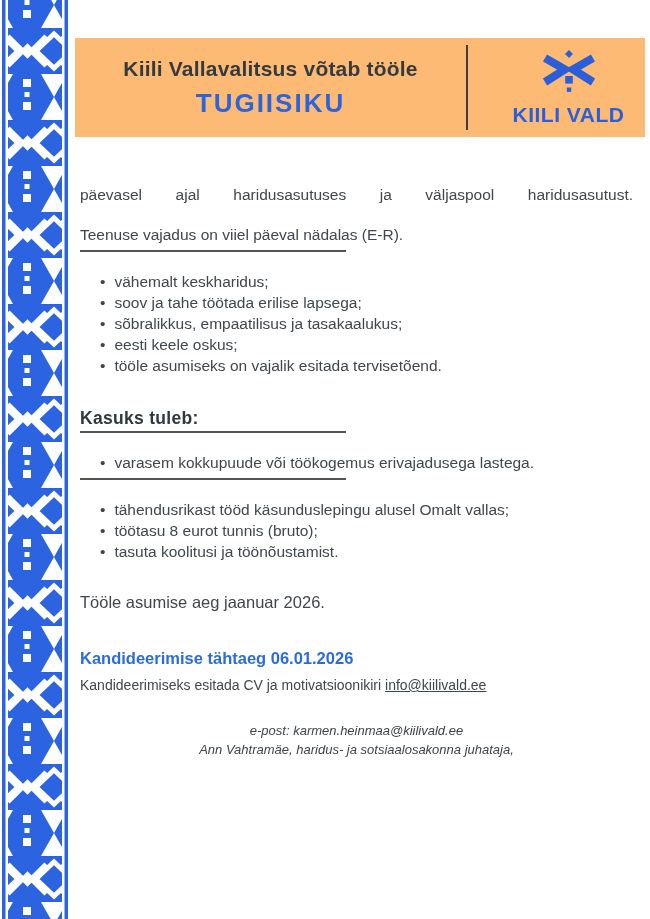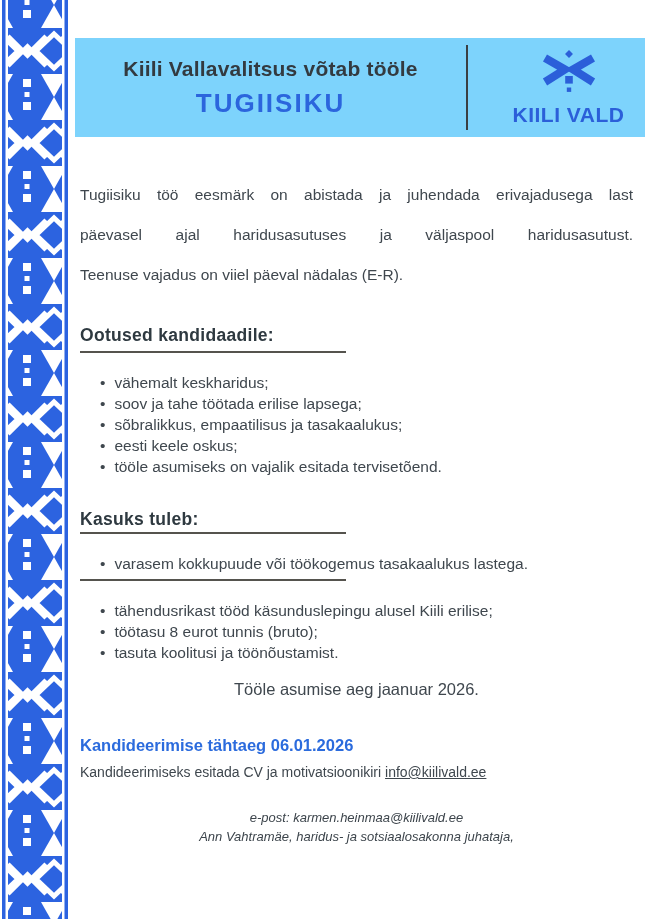--- a/index.html
+++ b/index.html
@@ -17,21 +17,21 @@
     position: absolute;
     left: 0; top: 0;
     width: 70px; height: 919px;
   }
 
   
   .header-band {
     position: absolute;
     left: 75px; top: 38px;
     width: 570px; height: 99px;
-    background: #7dd3fc;
+    background: #fdba74;
     display: flex;
     align-items: stretch;
   }
   .header-title-box {
     width: 391px;
     display: flex;
     flex-direction: column;
     align-items: center;
     justify-content: center;
     gap: 7px;
@@ -106,21 +106,21 @@
     font-size: 15.5px;
     line-height: 21px;
     color: #3f474e;
   }
   ul.bullets li::before {
     content: "•";
     margin-right: 9px;
     color: #3f474e;
   }
 
-  .start-note { margin-top: 17px; font-size: 16.5px; color: #3f474e; text-align: center; }
+  .start-note { margin-top: 31px; font-size: 16.5px; color: #3f474e; }
   .deadline   { margin-top: 37px; font-size: 16.5px; font-weight: bold; color: #2b6bdd; }
   .apply-line { margin-top: 9px;  font-size: 14px; color: #3f474e; }
   .apply-line a { color: #3f474e; text-decoration: underline; }
 
   .footer-info {
     margin-top: 28px;
     font-style: italic;
     font-size: 13px;
     line-height: 19px;
     color: #3c444b;
@@ -171,49 +171,47 @@
         <rect x="25.8" y="38.5" width="4.4" height="4.4" fill="#2b5fd9"></rect>
       </svg>
     </span>
     <div class="logo-name">KIILI VALD</div>
   </div>
 </div>
 
 <div class="content">
 
   <div class="intro">
-      <div class="jline">Tugiisiku töö eesmärk on abistada ja juhendada erivajadusega last</div>
       <div class="jline">päevasel ajal haridusasutuses ja väljaspool haridusasutust.</div>
       <div class="jline">Teenuse vajadus on viiel päeval nädalas (E-R).</div>
     </div>
 
   <div class="sec-ootused">
-    <div class="section-heading">Ootused kandidaadile:</div>
     <div class="heading-rule"></div>
     <ul class="bullets">
         <li>vähemalt keskharidus;</li>
         <li>soov ja tahe töötada erilise lapsega;</li>
         <li>sõbralikkus, empaatilisus ja tasakaalukus;</li>
         <li>eesti keele oskus;</li>
         <li>tööle asumiseks on vajalik esitada tervisetõend.</li>
       </ul>
   </div>
 
   <div class="sec-kasuks">
     <div class="section-heading">Kasuks tuleb:</div>
     <div class="heading-rule"></div>
     <ul class="bullets">
-        <li>varasem kokkupuude või töökogemus tasakaalukus lastega.</li>
+        <li>varasem kokkupuude või töökogemus erivajadusega lastega.</li>
       </ul>
   </div>
 
   <div class="sec-pakume">
     <div class="heading-rule"></div>
     <ul class="bullets">
-        <li>tähendusrikast tööd käsunduslepingu alusel Kiili erilise;</li>
+        <li>tähendusrikast tööd käsunduslepingu alusel Omalt vallas;</li>
         <li>töötasu 8 eurot tunnis (bruto);</li>
         <li>tasuta koolitusi ja töönõustamist.</li>
       </ul>
   </div>
 
   <div class="start-note">Tööle asumise aeg jaanuar 2026.</div>
 
   <div class="deadline">Kandideerimise tähtaeg 06.01.2026</div>
 
   <div class="apply-line">

